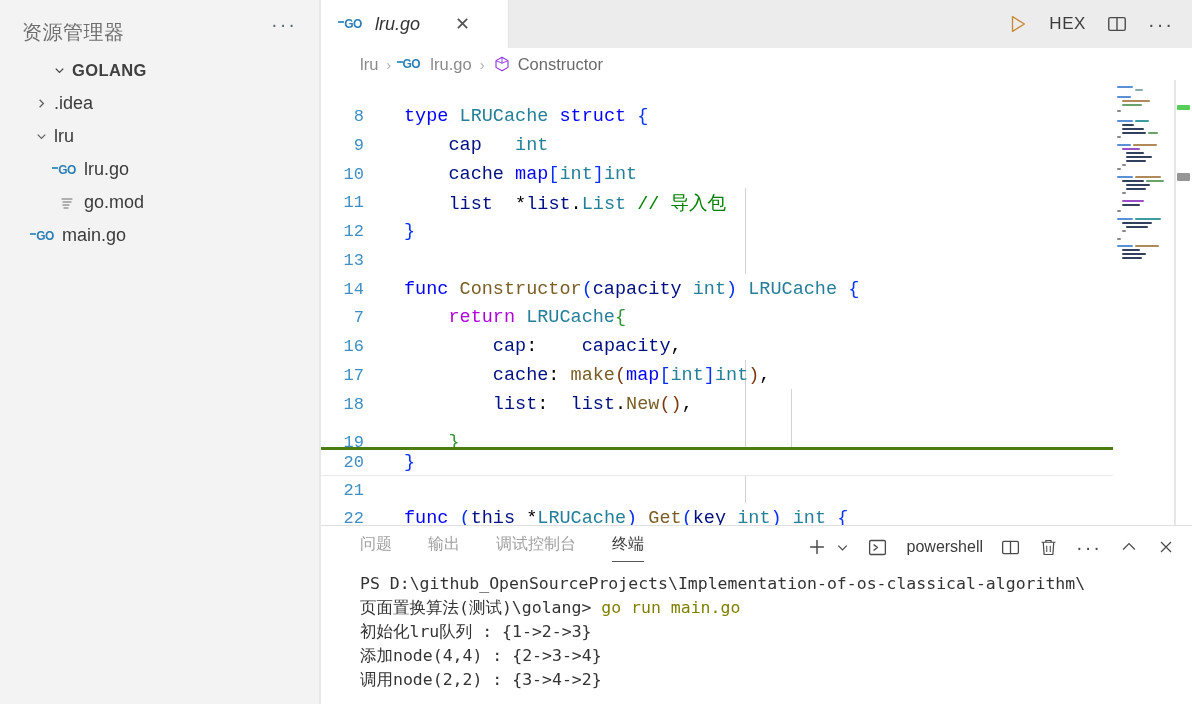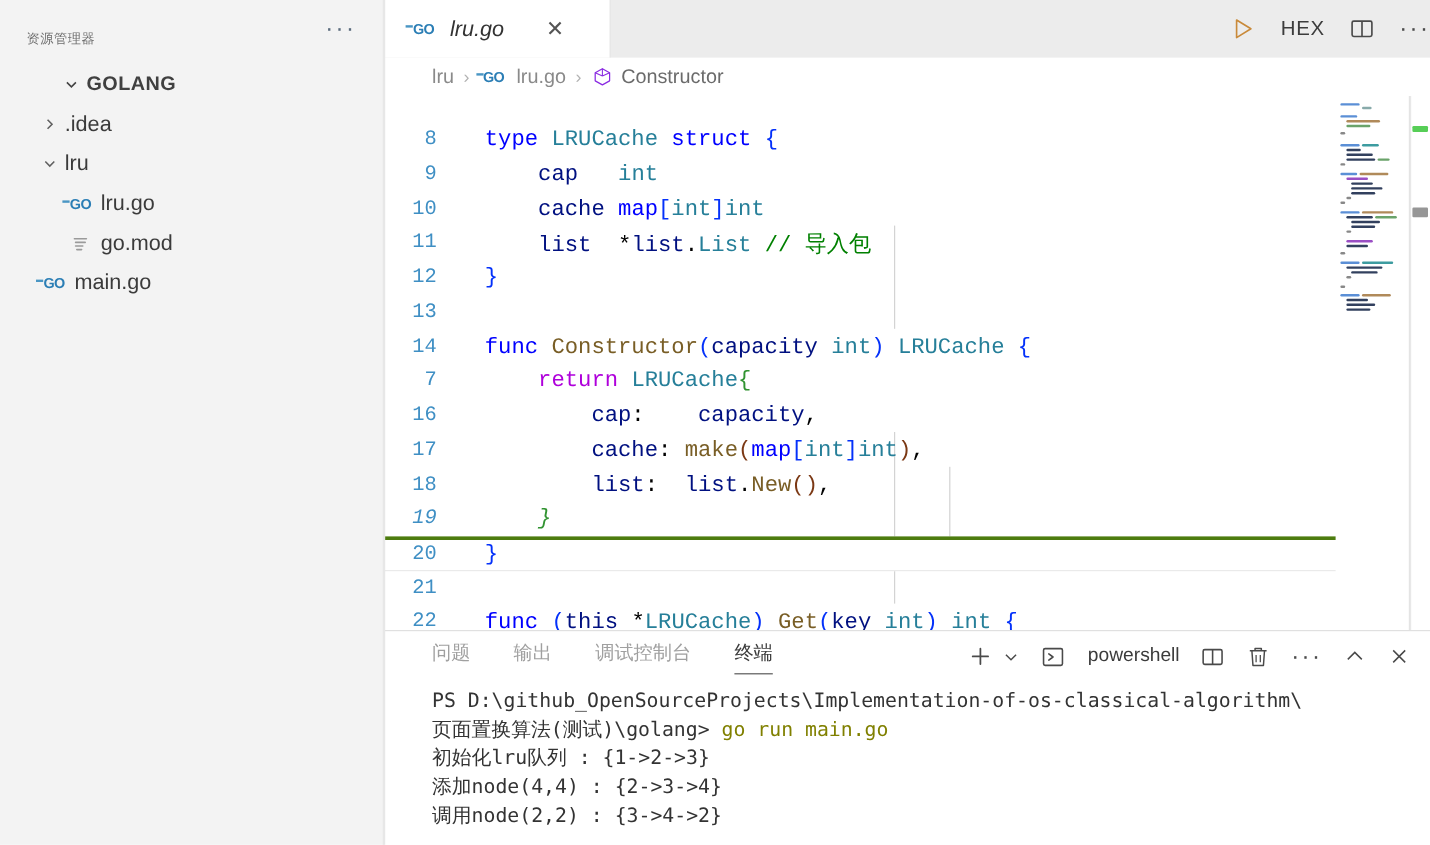--- a/index.html
+++ b/index.html
@@ -13,21 +13,21 @@
 
   
   .sidebar{
     width:320px;height:704px;background:#f3f3f3;flex:0 0 320px;
     position:relative;border-right:1px solid #e7e7e7;box-sizing:border-box;
   }
   .sb-header{
     height:48px;display:flex;align-items:center;justify-content:space-between;
     padding:0 22px 0 22px;box-sizing:border-box;
   }
-  .sb-title{font-size:11px;color:#6f6f6f;letter-spacing:.5px;margin-top:17px;}
+  .sb-title{font-size:20px;color:#6f6f6f;letter-spacing:.5px;margin-top:17px;}
   .sb-dots{color:#5a6b7d;font-size:20px;line-height:10px;letter-spacing:2px;cursor:pointer;}
 
   .tree{padding-top:6px;}
   .row{
     height:33px;display:flex;align-items:center;cursor:pointer;
     font-size:18px;color:#3b3b3b;white-space:nowrap;
   }
   .row.root{font-weight:bold;font-size:16.5px;color:#404040;letter-spacing:.4px;margin-left:40px;}
   .chev{
     width:22px;display:inline-flex;align-items:center;justify-content:center;
@@ -54,21 +54,21 @@
   
   .tabbar{height:48px;background:#ececec;display:flex;align-items:stretch;position:relative;flex:0 0 48px;}
   .tab{
     background:#ffffff;display:flex;align-items:center;gap:9px;
     padding:0 18px 0 20px;min-width:150px;cursor:pointer;position:relative;
     border-right:1px solid #e2e2e2;
   }
   .tab-name{font-size:18px;font-style:italic;color:#333;white-space:nowrap;}
   .tab-close{margin-left:26px;color:#555;font-size:18px;line-height:1;cursor:pointer;}
   .tabbar-spacer{flex:1;}
-  .tb-actions{display:flex;align-items:center;gap:20px;}
+  .tb-actions{display:flex;align-items:center;gap:20px;padding-right:18px;}
   .tb-btn{cursor:pointer;display:flex;align-items:center;justify-content:center;color:#4a4a4a;}
   .hex-txt{font-size:17px;color:#3c3c3c;letter-spacing:.6px;font-family:"Liberation Sans",sans-serif;}
   .dots3{font-size:20px;line-height:8px;letter-spacing:2px;color:#4a4a4a;}
 
   
   .breadcrumb{
     height:32px;background:#fff;display:flex;align-items:center;gap:8px;
     padding-left:40px;font-size:16.5px;color:#8a8a8a;flex:0 0 32px;
   }
   .bc-seg{display:flex;align-items:center;gap:7px;cursor:pointer;}
@@ -324,21 +324,21 @@
         <div class="cl" style="top:281px;">
           <span class="ln">17</span>
           <span class="ctxt">        <span class="id">cache</span><span class="pn">:</span> <span class="fn">make</span><span class="br3">(</span><span class="k">map</span><span class="br1">[</span><span class="t">int</span><span class="br1">]</span><span class="t">int</span><span class="br3">)</span><span class="pn">,</span></span>
         </div>
 
         <div class="cl" style="top:310px;">
           <span class="ln">18</span>
           <span class="ctxt">        <span class="id">list</span><span class="pn">:</span>  <span class="id">list</span><span class="pn">.</span><span class="fn">New</span><span class="br3">()</span><span class="pn">,</span></span>
         </div>
 
-        <div class="cl" style="top:338px;font-style:italic;">
+        <div class="cl" style="top:348px;">
           <span class="ln">19</span>
           <span class="ctxt">    <span class="br2">}</span></span>
         </div>
 
         <div class="cl cur-line" style="top:367px;">
           <span class="ln">20</span>
           <span class="ctxt"><span class="br1">}</span></span>
         </div>
 
         <div class="cl" style="top:396px;">

